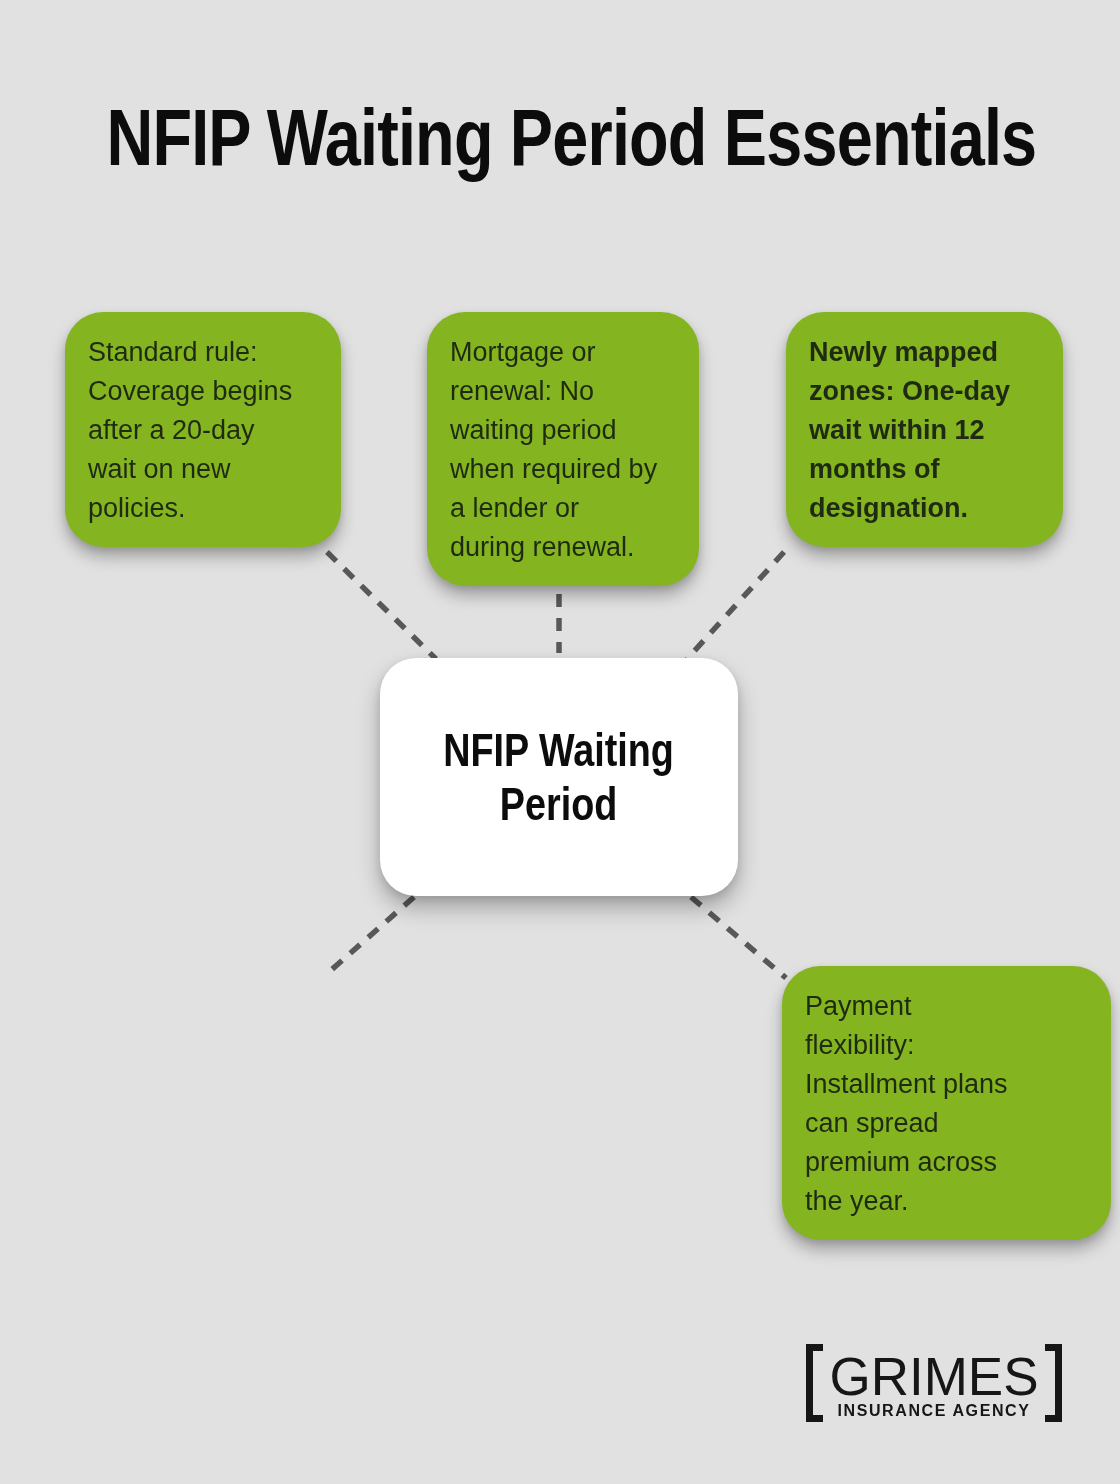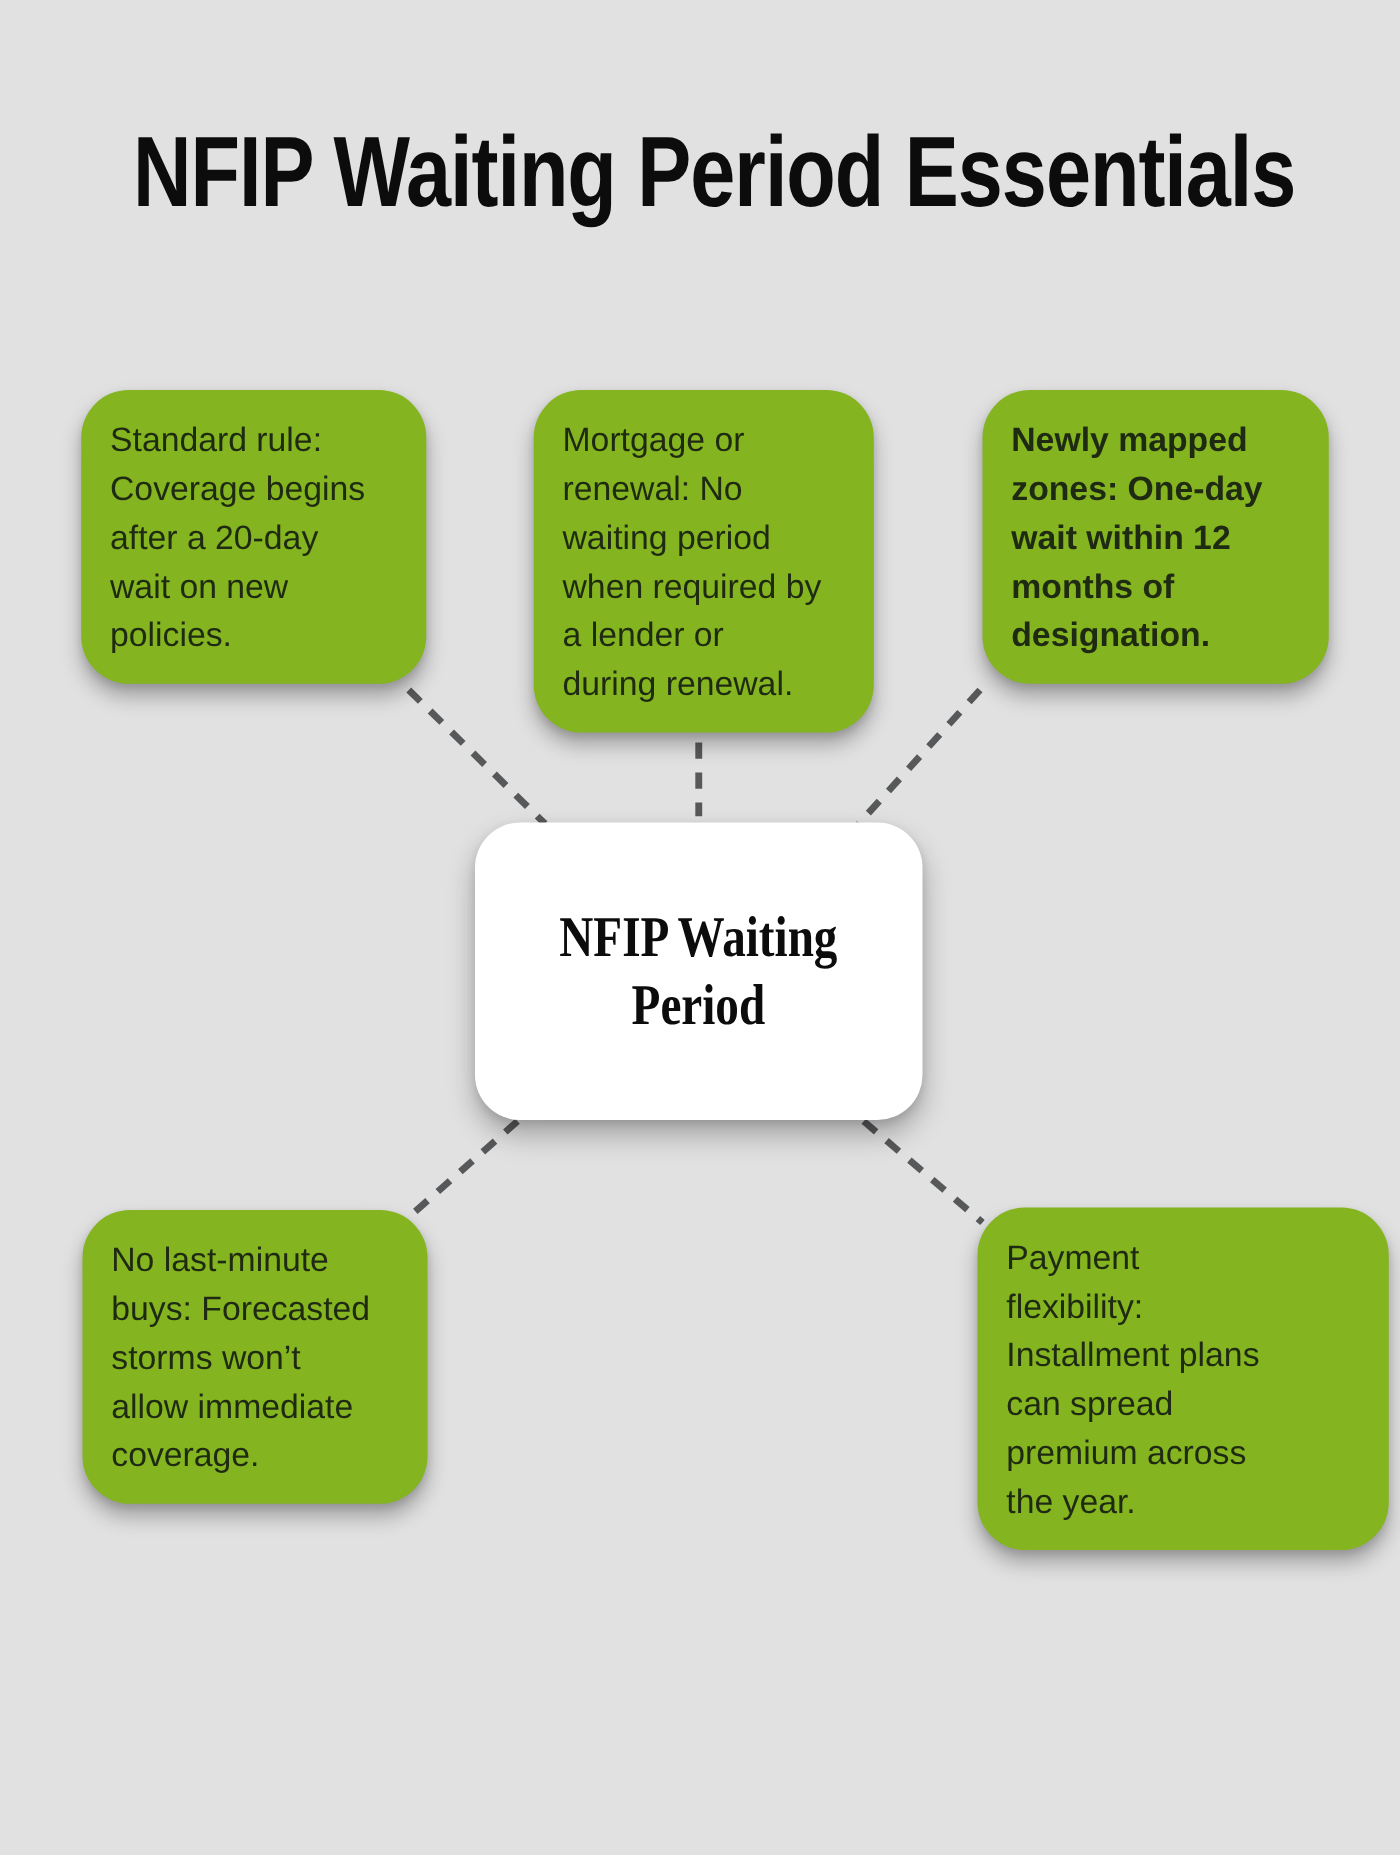--- a/index.html
+++ b/index.html
@@ -73,21 +73,20 @@
   .center-node {
     position: absolute;
     left: 380px; top: 658px;
     width: 358px; height: 238px;
     background: #ffffff;
     border-radius: 36px;
     box-shadow: 0 12px 22px rgba(0,0,0,0.28), 0 3px 8px rgba(0,0,0,0.10);
     display: flex;
     align-items: center;
     justify-content: center;
-    font-family: Liberation Serif, serif;
   }
   .center-node p {
     margin: 0;
     text-align: center;
     font-size: 46px;
     line-height: 54px;
     font-weight: 700;
     color: #0c0c0c;
     white-space: pre-line;
     transform: scaleX(0.82);
@@ -175,31 +174,32 @@
 wait within 12
 months of
 designation.</p>
   </div>
 
   <div class="center-node">
     <p>NFIP Waiting
 Period</p>
   </div>
 
-  <div class="node node-4">
-    <p>No last-minute
-buys: Forecasted
-storms won’t
-allow immediate
-coverage.</p>
-  </div>
 
   <div class="node node-5">
     <p>Payment
 flexibility:
 Installment plans
 can spread
 premium across
 the year.</p>
   </div>
 
+  <div class="logo">
+    <div class="bracket bracket-left"></div>
+    <div class="logo-text">
+      <div class="logo-name">GRIMES</div>
+      <div class="logo-subtitle">INSURANCE AGENCY</div>
+    </div>
+    <div class="bracket bracket-right"></div>
+  </div>
 
 </div>
 
 </body></html>

